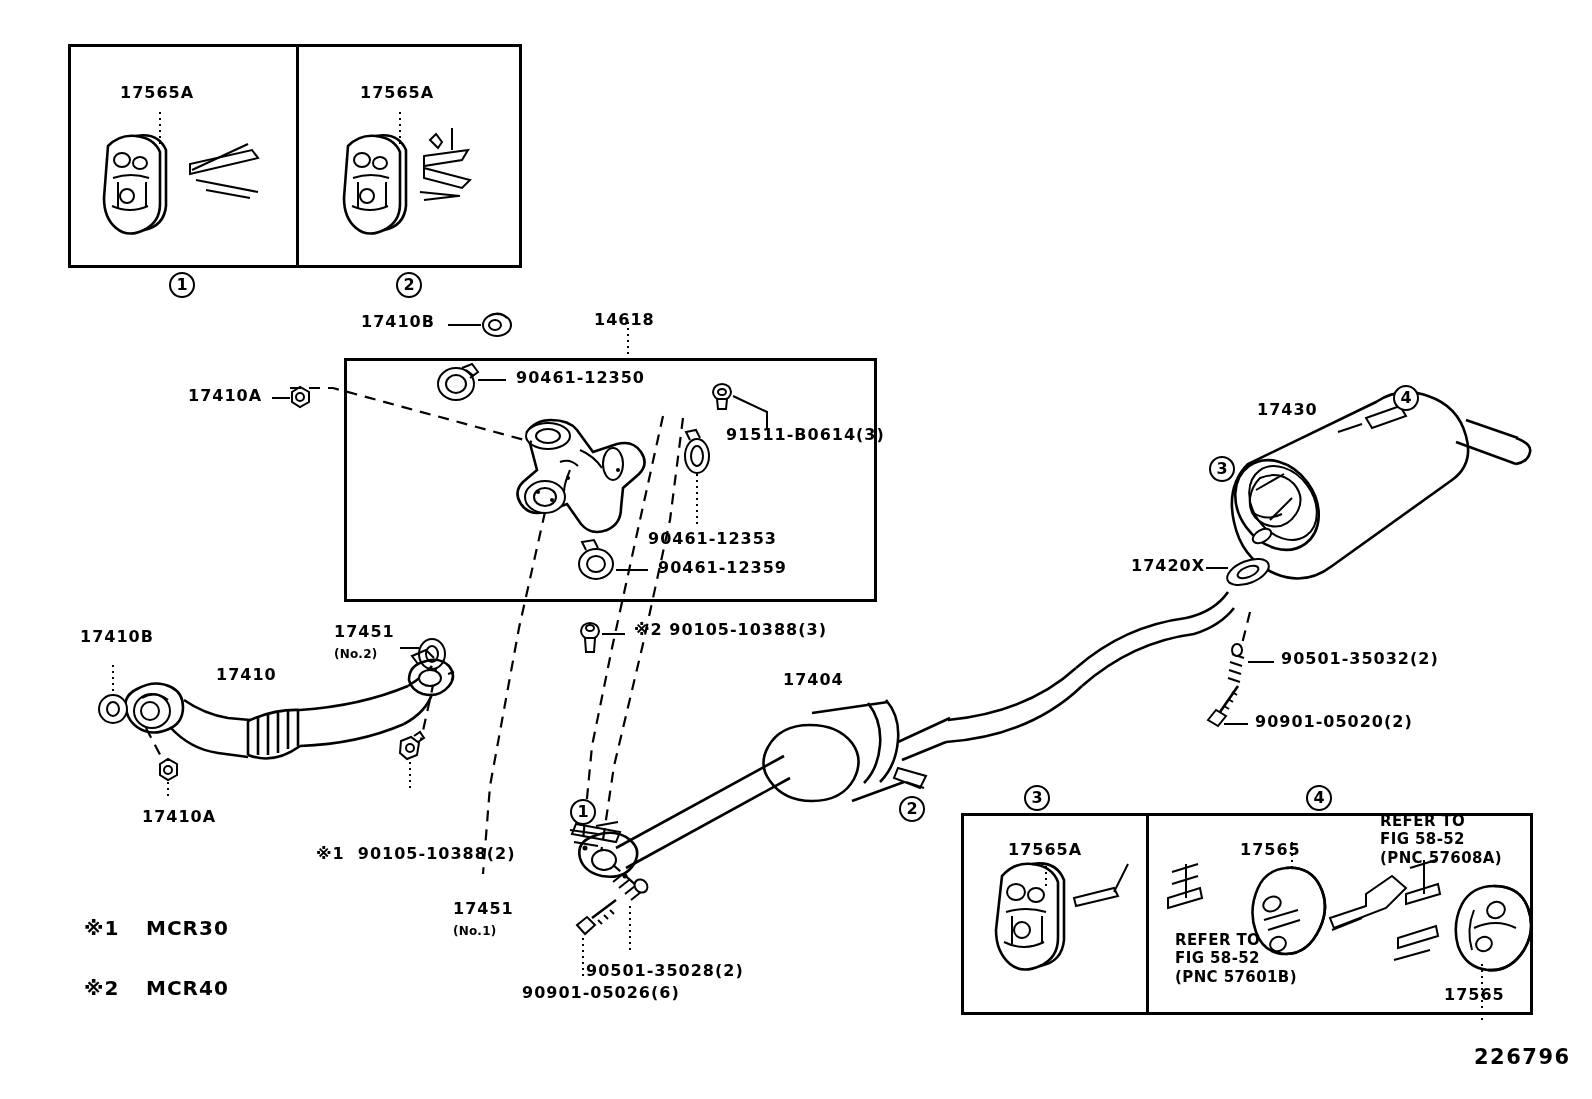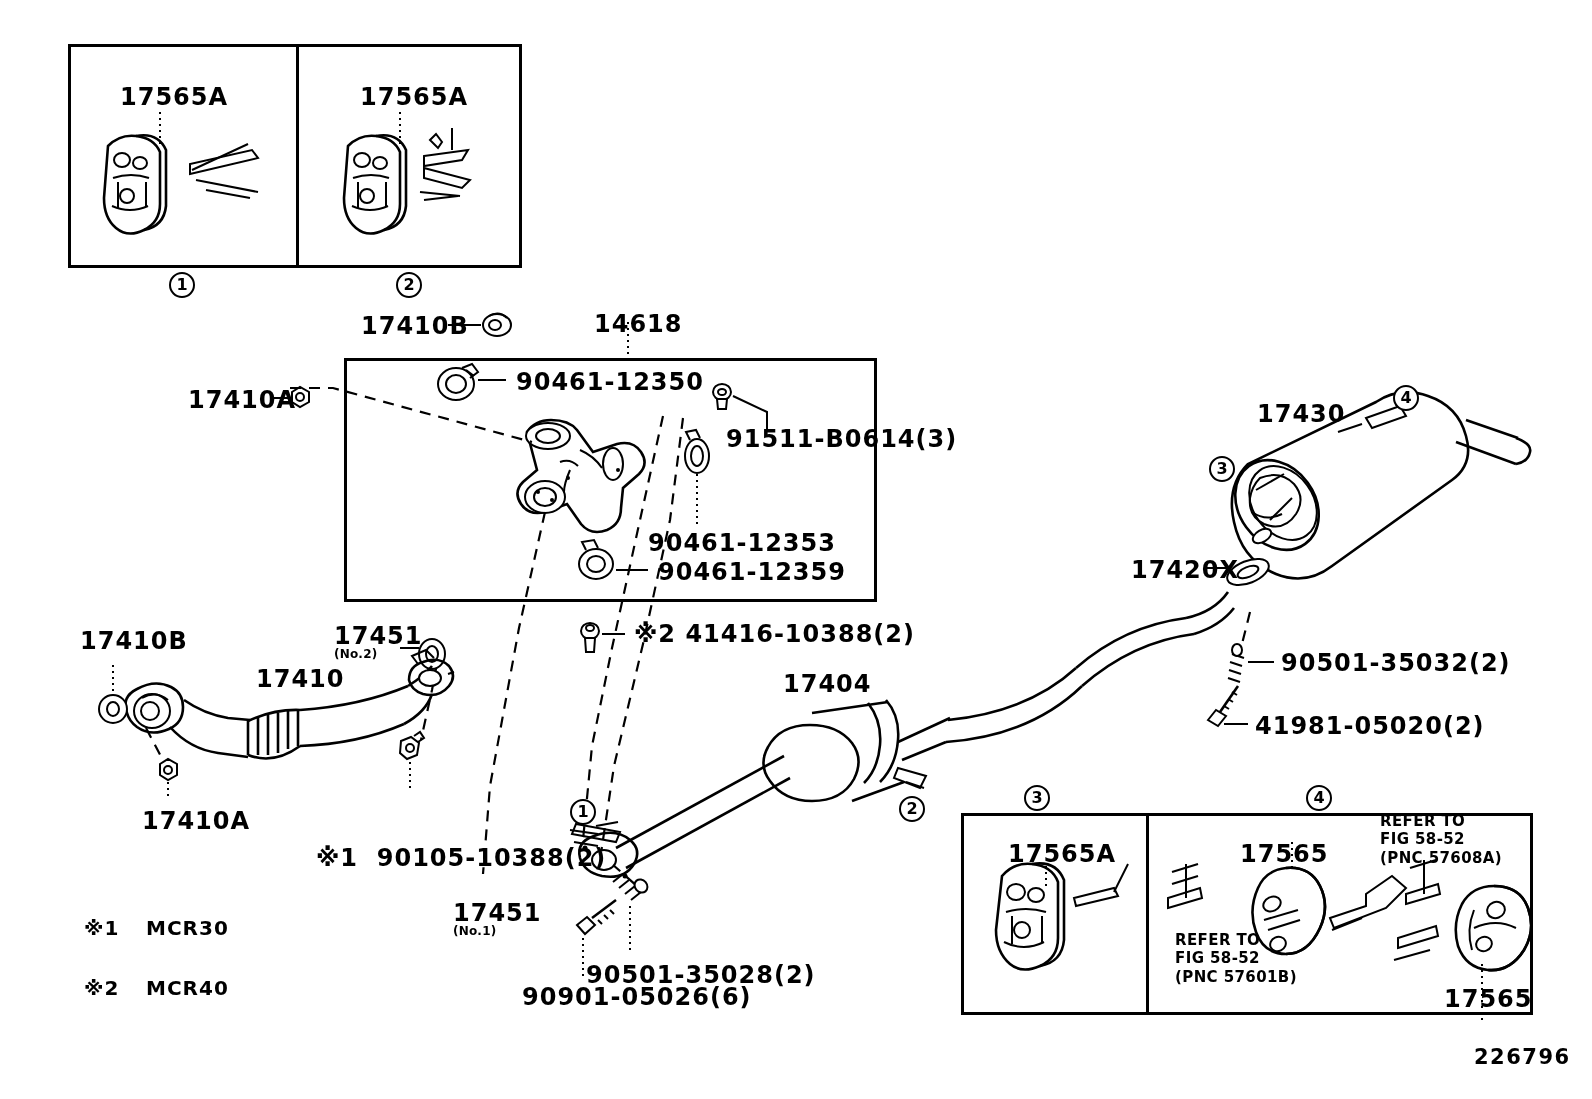--- a/index.html
+++ b/index.html
@@ -18,21 +18,21 @@
   
   .lbl{
     position:absolute;
     font-family:"DejaVu Sans","Liberation Sans",sans-serif;
     font-weight:bold;
     color:#000;
     white-space:pre;
     letter-spacing:0.5px;
     line-height:1.12;
   }
-  .pn{ font-size:24px; letter-spacing:1px; }
+  .pn{ font-size:16px; letter-spacing:1px; }
   .sub{ font-size:12px; font-weight:bold; letter-spacing:0.2px; }
   .refer{ font-size:15px; font-weight:bold; line-height:1.22; letter-spacing:0.4px;}
   .figno{ font-size:21px; letter-spacing:1.5px;}
   .legend{ font-size:20px; letter-spacing:1px;}
 
   
   .box{
     position:absolute;
     border:3px solid #000;
     box-sizing:border-box;
@@ -427,41 +427,41 @@
   <div class="lbl pn" style="left:360px;top:84px;">17565A</div>
 
   <div class="lbl pn" style="left:361px;top:313px;">17410B</div>
   <div class="lbl pn" style="left:594px;top:311px;">14618</div>
   <div class="lbl pn" style="left:188px;top:387px;">17410A</div>
   <div class="lbl pn" style="left:516px;top:369px;">90461-12350</div>
   <div class="lbl pn" style="left:726px;top:426px;">91511-B0614(3)</div>
   <div class="lbl pn" style="left:648px;top:530px;">90461-12353</div>
   <div class="lbl pn" style="left:658px;top:559px;">90461-12359</div>
 
-  <div class="lbl pn" style="left:634px;top:621px;">※2 41416-10388(2)</div>
+  <div class="lbl pn" style="left:634px;top:621px;">※2 90105-10388(3)</div>
 
   <div class="lbl pn" style="left:334px;top:623px;">17451</div>
   <div class="lbl sub" style="left:334px;top:648px;">(No.2)</div>
 
   <div class="lbl pn" style="left:80px;top:628px;">17410B</div>
-  <div class="lbl pn" style="left:216px;top:666px;margin-left:40px;">17410</div>
+  <div class="lbl pn" style="left:216px;top:666px;">17410</div>
   <div class="lbl pn" style="left:142px;top:808px;">17410A</div>
   <div class="lbl pn" style="left:316px;top:798px;margin-top:47px;">※1  90105-10388(2)</div>
 
   <div class="lbl pn" style="left:453px;top:900px;">17451</div>
   <div class="lbl sub" style="left:453px;top:925px;">(No.1)</div>
   <div class="lbl pn" style="left:586px;top:951px;margin-top:11px;">90501-35028(2)</div>
   <div class="lbl pn" style="left:522px;top:984px;">90901-05026(6)</div>
 
   <div class="lbl pn" style="left:783px;top:671px;">17404</div>
 
   <div class="lbl pn" style="left:1257px;top:401px;">17430</div>
   <div class="lbl pn" style="left:1131px;top:557px;">17420X</div>
   <div class="lbl pn" style="left:1281px;top:650px;">90501-35032(2)</div>
-  <div class="lbl pn" style="left:1255px;top:713px;">41981-05020(2)</div>
+  <div class="lbl pn" style="left:1255px;top:713px;">90901-05020(2)</div>
 
   <div class="lbl pn" style="left:1008px;top:841px;">17565A</div>
   <div class="lbl pn" style="left:1240px;top:841px;">17565</div>
   <div class="lbl pn" style="left:1444px;top:986px;">17565</div>
   <div class="lbl refer" style="left:1175px;top:931px;">REFER TO
 FIG 58-52
 (PNC 57601B)</div>
   <div class="lbl refer" style="left:1380px;top:812px;">REFER TO
 FIG 58-52
 (PNC 57608A)</div>

